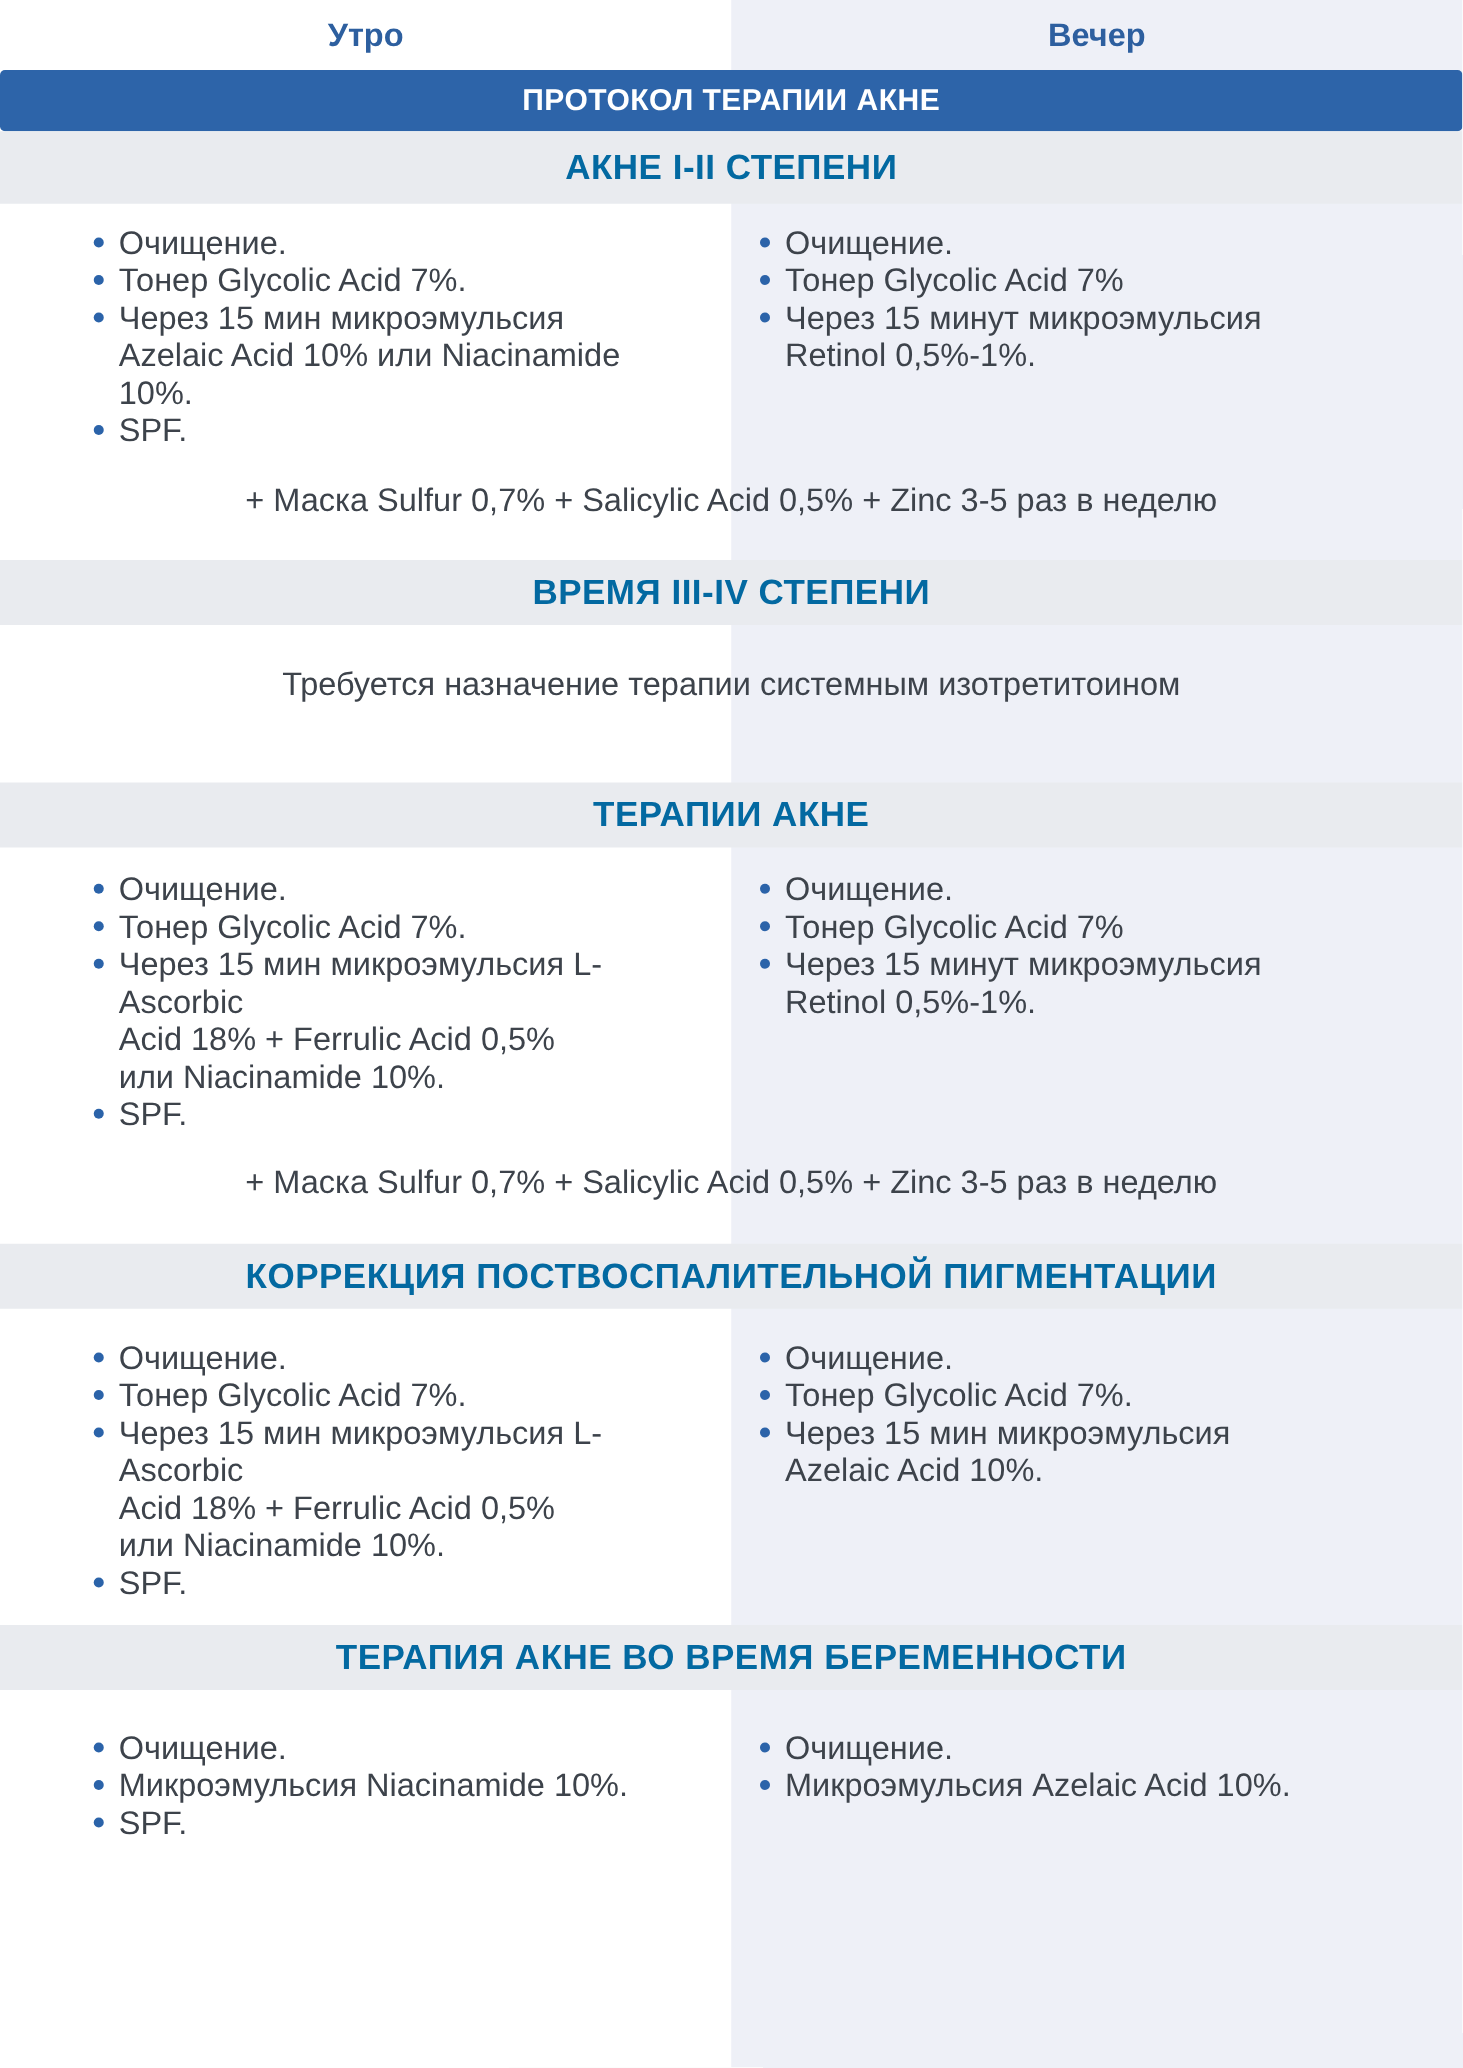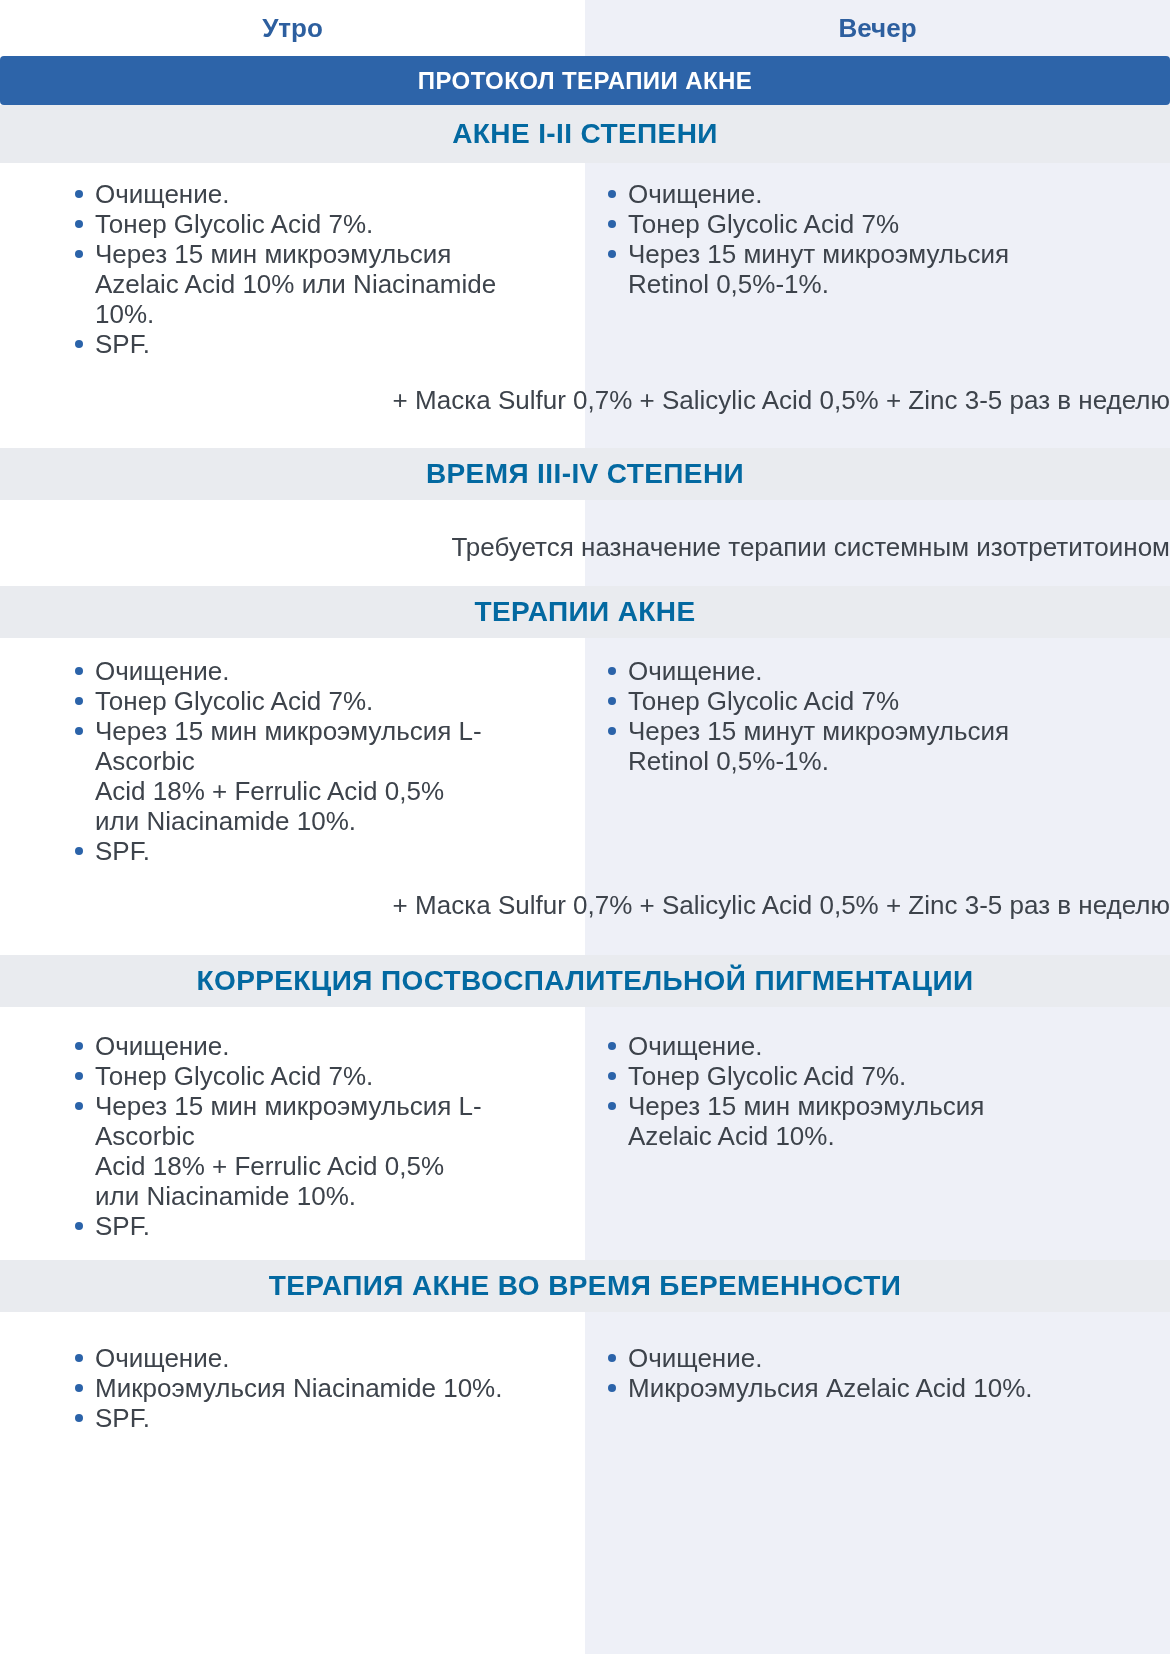--- a/index.html
+++ b/index.html
@@ -47,27 +47,27 @@
   .col-morning ul { padding:0 30px 0 95px; }
   .col-evening ul { padding:0 30px 0 43px; }
   .cols li { position:relative; white-space:pre-line; }
   .cols li::before {
     content:""; position:absolute; left:-20px; top:11px;
     width:8px; height:8px; border-radius:50%;
     background:#2b63a9;
   }
 
   .note, .center-text {
-    text-align:right; font-size:26px; line-height:30px; color:#3d434b;
+    text-align:center; font-size:26px; line-height:30px; color:#3d434b;
   }
 
   
   .cols.s1 { padding-top:16px; }
   .note.n1 { margin-top:26px; margin-bottom:33px; }
-  .center-text.c2 { margin-top:32px; margin-bottom:24px; }
+  .center-text.c2 { margin-top:32px; margin-bottom:64px; }
   .cols.s3 { padding-top:18px; }
   .note.n3 { margin-top:24px; margin-bottom:35px; }
   .cols.s4 { padding-top:24px; padding-bottom:19px; }
   .cols.s5 { padding-top:31px; }
 </style>
 </head>
 <body>
 
 <div class="page">
   <div class="tint"></div>

